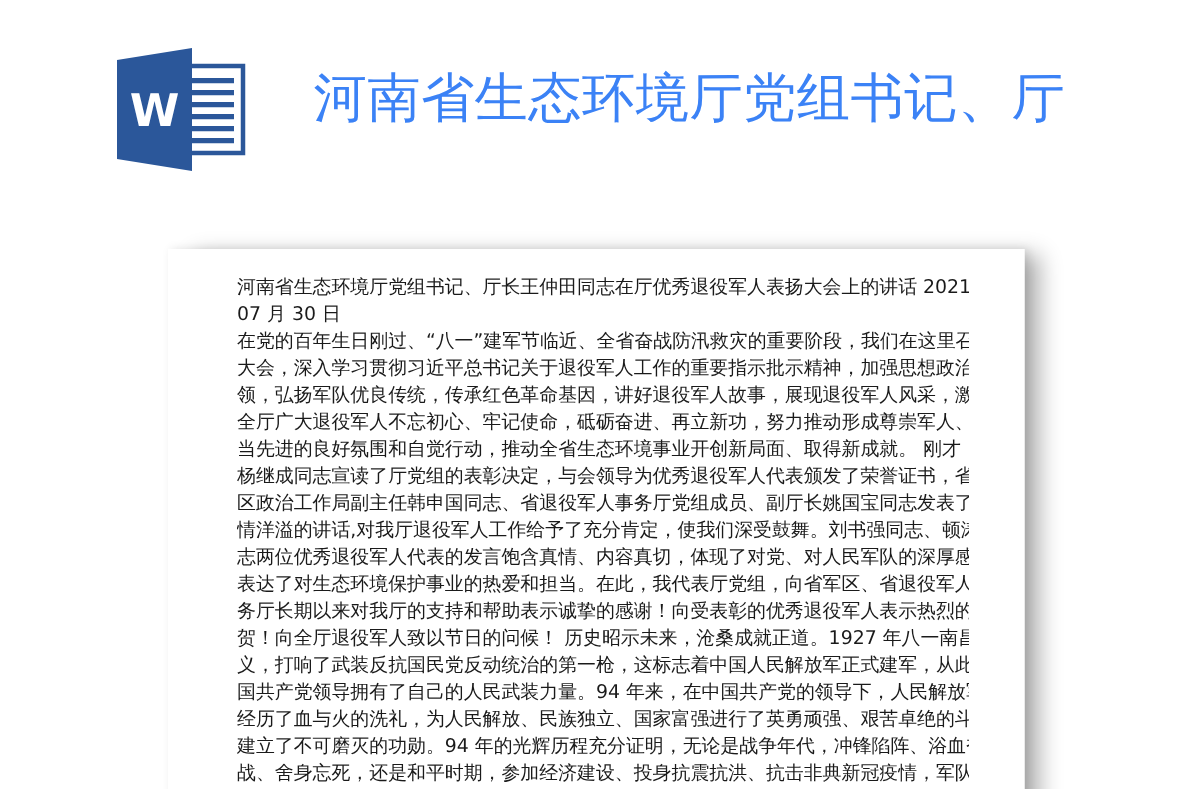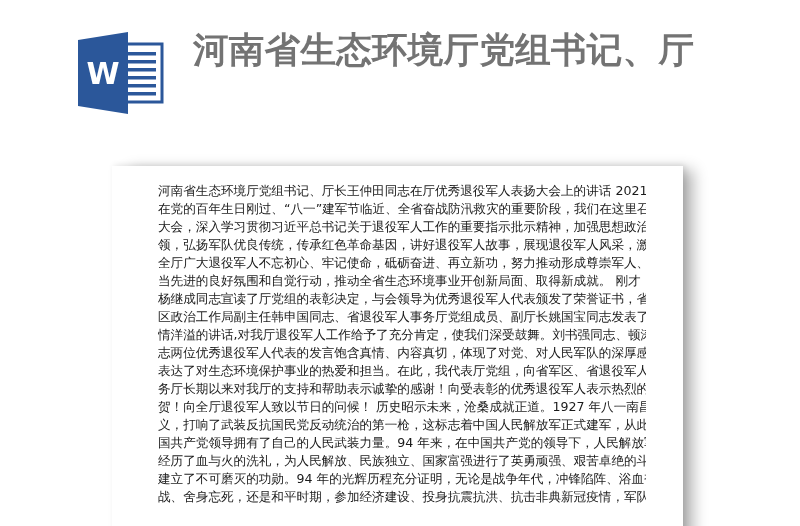--- a/index.html
+++ b/index.html
@@ -28,24 +28,24 @@
       width: 88px;
       height: 82px;
     }
     .doc-title {
       position: absolute;
       left: 193px;
       top: 26px;
       width: 520px;
       font-size: 35.5px;
       line-height: 48px;
-      font-weight: bold;
-      color: #737373;
+      font-weight: normal;
+      color: #3b82f6;
       letter-spacing: 0.3px;
-      margin: 0;
+      margin: 16px;
     }
     .doc-title span {
       display: block;
       white-space: nowrap;
     }
     .page-shadow {
       position: absolute;
       left: 112px;
       top: 166px;
       width: 571px;
@@ -99,20 +99,21 @@
   </div>
   <h1 class="doc-title">
     <span>河南省生态环境厅党组书记、厅</span>
   </h1>
 </div>
 
 <div class="page-shadow"></div>
 <div class="page">
   <div class="page-body">
     <span class="line">河南省生态环境厅党组书记、厅长王仲田同志在厅优秀退役军人表扬大会上的讲话 2021 年</span>
+    <span class="line">07 月 30 日</span>
     <span class="line">在党的百年生日刚过、“八一”建军节临近、全省奋战防汛救灾的重要阶段，我们在这里召开</span>
     <span class="line">大会，深入学习贯彻习近平总书记关于退役军人工作的重要指示批示精神，加强思想政治引</span>
     <span class="line">领，弘扬军队优良传统，传承红色革命基因，讲好退役军人故事，展现退役军人风采，激励</span>
     <span class="line">全厅广大退役军人不忘初心、牢记使命，砥砺奋进、再立新功，努力推动形成尊崇军人、争</span>
     <span class="line">当先进的良好氛围和自觉行动，推动全省生态环境事业开创新局面、取得新成就。 刚才，</span>
     <span class="line">杨继成同志宣读了厅党组的表彰决定，与会领导为优秀退役军人代表颁发了荣誉证书，省军</span>
     <span class="line">区政治工作局副主任韩申国同志、省退役军人事务厅党组成员、副厅长姚国宝同志发表了热</span>
     <span class="line">情洋溢的讲话,对我厅退役军人工作给予了充分肯定，使我们深受鼓舞。刘书强同志、顿涛同</span>
     <span class="line">志两位优秀退役军人代表的发言饱含真情、内容真切，体现了对党、对人民军队的深厚感情，</span>
     <span class="line">表达了对生态环境保护事业的热爱和担当。在此，我代表厅党组，向省军区、省退役军人事</span>

